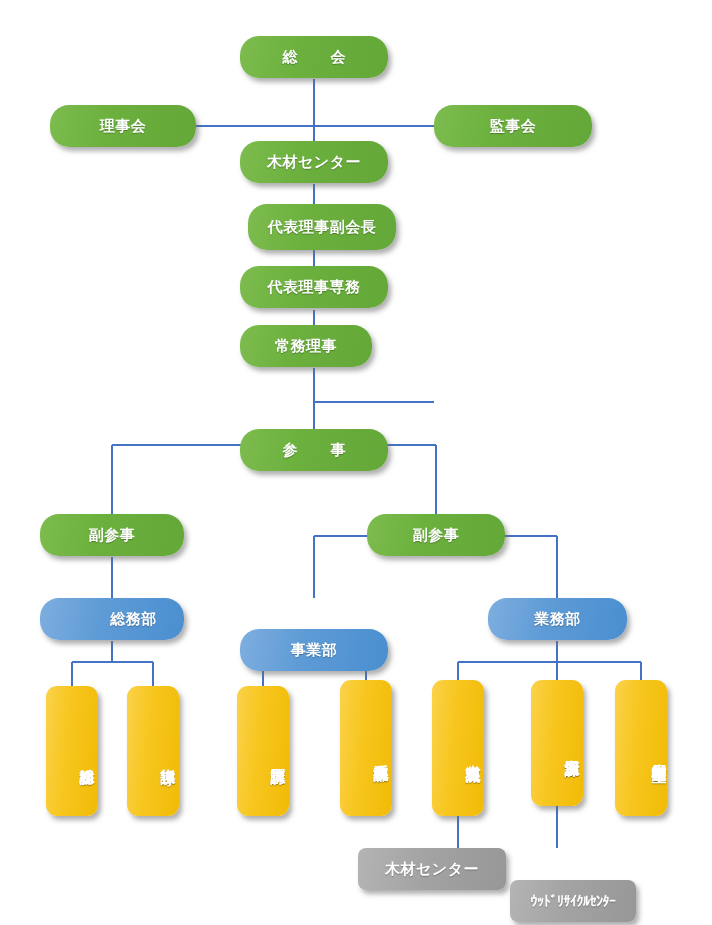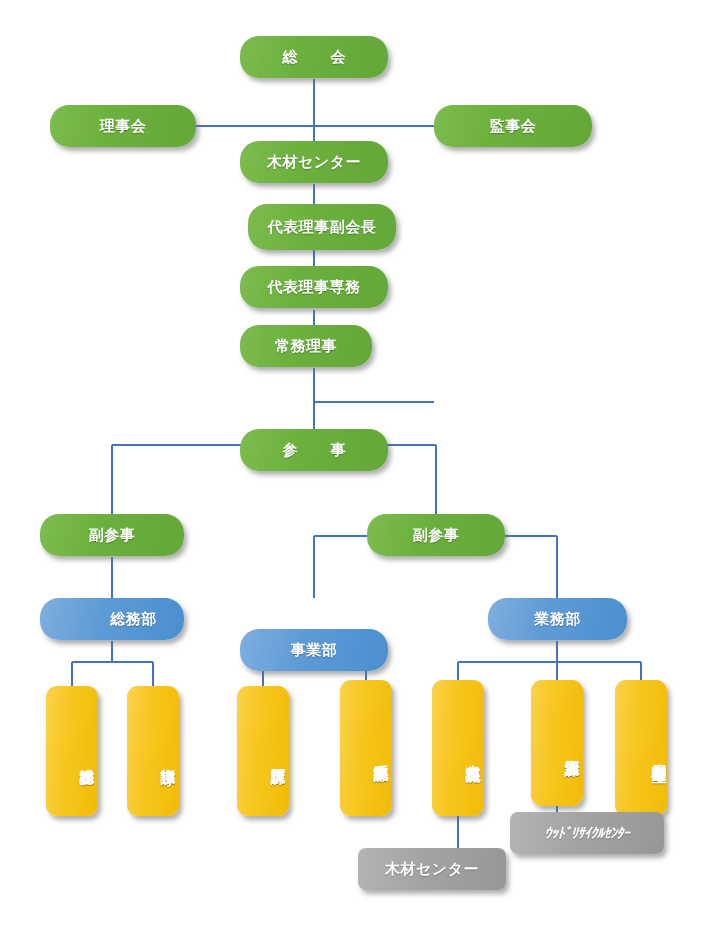--- a/index.html
+++ b/index.html
@@ -205,17 +205,17 @@
   <div class="node yellow" style="left:531px; top:680px; width:52px; height:126px;">
     <span>資源活用課</span>
   </div>
   <div class="node yellow tight" style="left:615px; top:680px; width:52px; height:136px;">
     <span>木材利用推進室</span>
   </div>
 
   <div class="node gray" style="left:358px; top:848px; width:148px;">
     <span>木材センター</span>
   </div>
-  <div class="node gray condensed" style="left:510px; top:812px; width:154px;font-style:italic;">
+  <div class="node gray condensed" style="left:510px; top:880px; width:126px;">
     <span>ｳｯﾄﾞﾘｻｲｸﾙｾﾝﾀｰ</span>
   </div>
 
 </div>
 
 </body></html>

